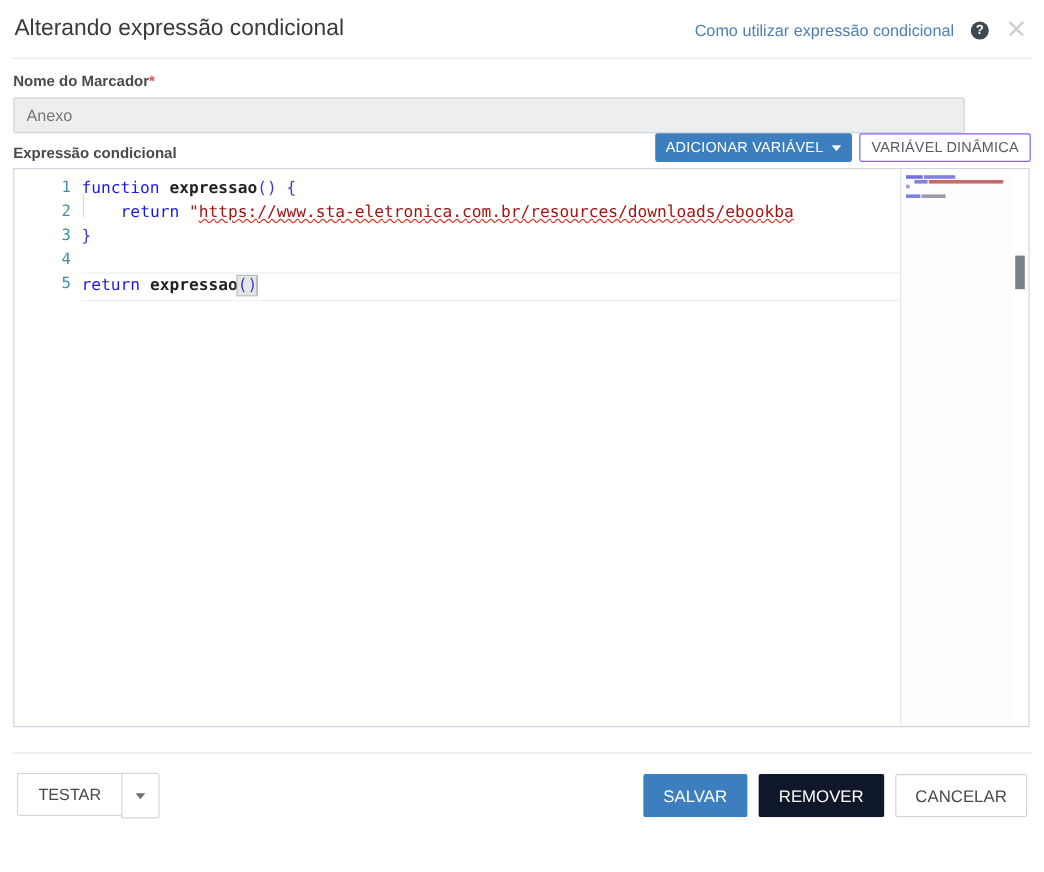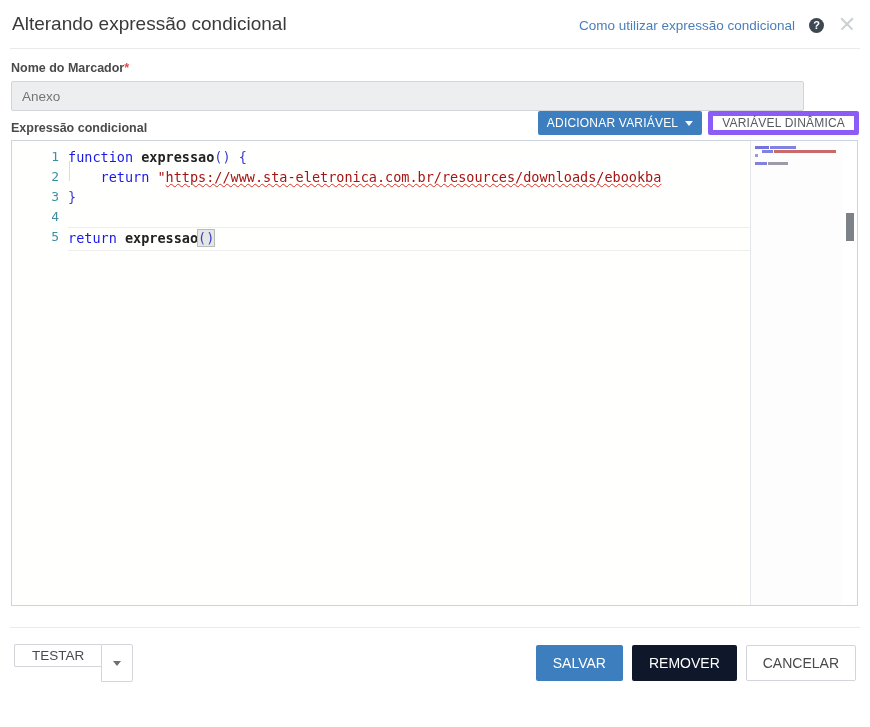--- a/index.html
+++ b/index.html
@@ -144,21 +144,21 @@
     width: 0; height: 0;
     border-left: 4px solid transparent;
     border-right: 4px solid transparent;
     border-top: 5px solid #ffffff;
     display: inline-block;
     opacity: .95;
   }
   .btn-dyn-var {
     background: #ffffff;
     color: #555b60;
-    border: 5px solid #8b5cf6;
+    border: 1px solid #8b5cf6;
     border-radius: 2px;
     font-size: 12px;
     height: 24px;
     padding: 0 9px;
     letter-spacing: .2px;
     font-family: "Liberation Sans", sans-serif;
     cursor: pointer;
   }
 
   
@@ -291,21 +291,21 @@
   }
   .split-btn { display: flex; }
   .btn-test {
     background: #ffffff;
     border: 1px solid #d2d6da;
     border-right: none;
     border-radius: 2px 0 0 2px;
     color: #4a4a4a;
     font-size: 13.5px;
     padding: 0 17px;
-    height: 23px;
+    height: 36px;
     font-family: "Liberation Sans", sans-serif;
     cursor: pointer;
   }
   .btn-test-caret {
     background: #ffffff;
     border: 1px solid #d2d6da;
     border-radius: 0 2px 2px 0;
     width: 30px;
     height: 36px;
     display: flex;

